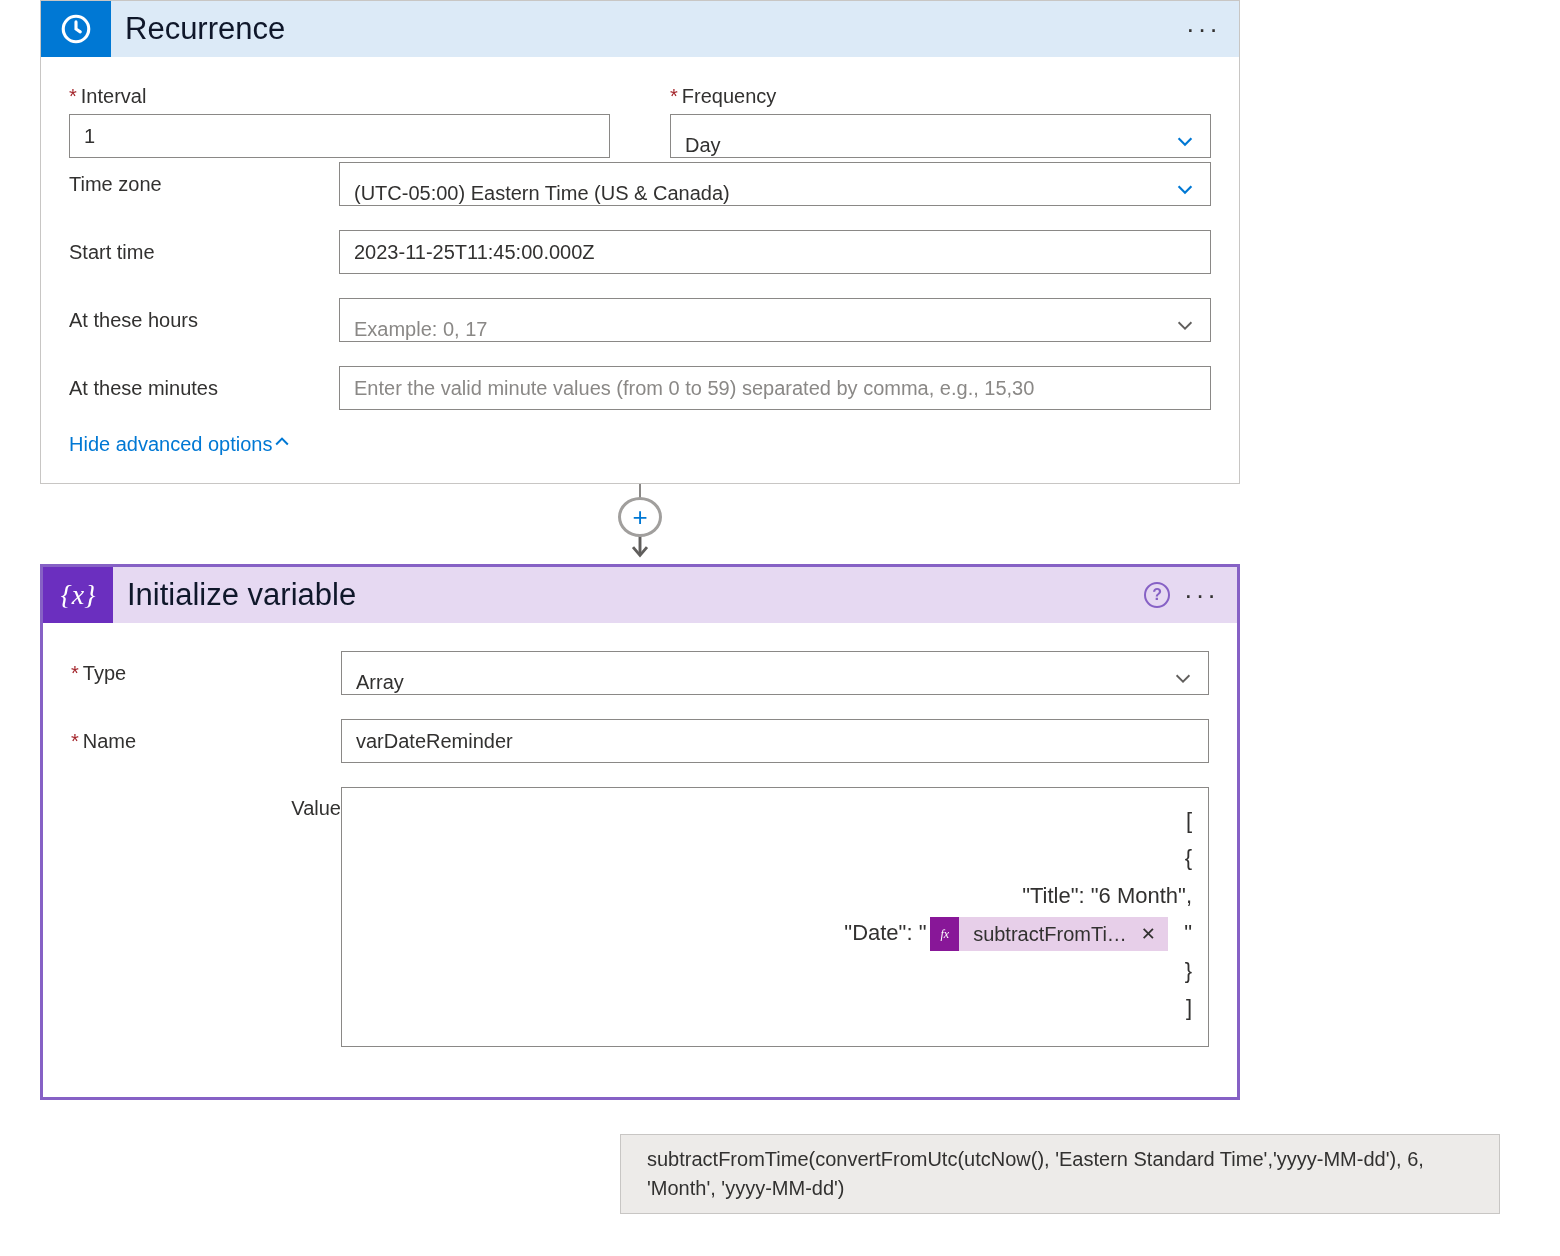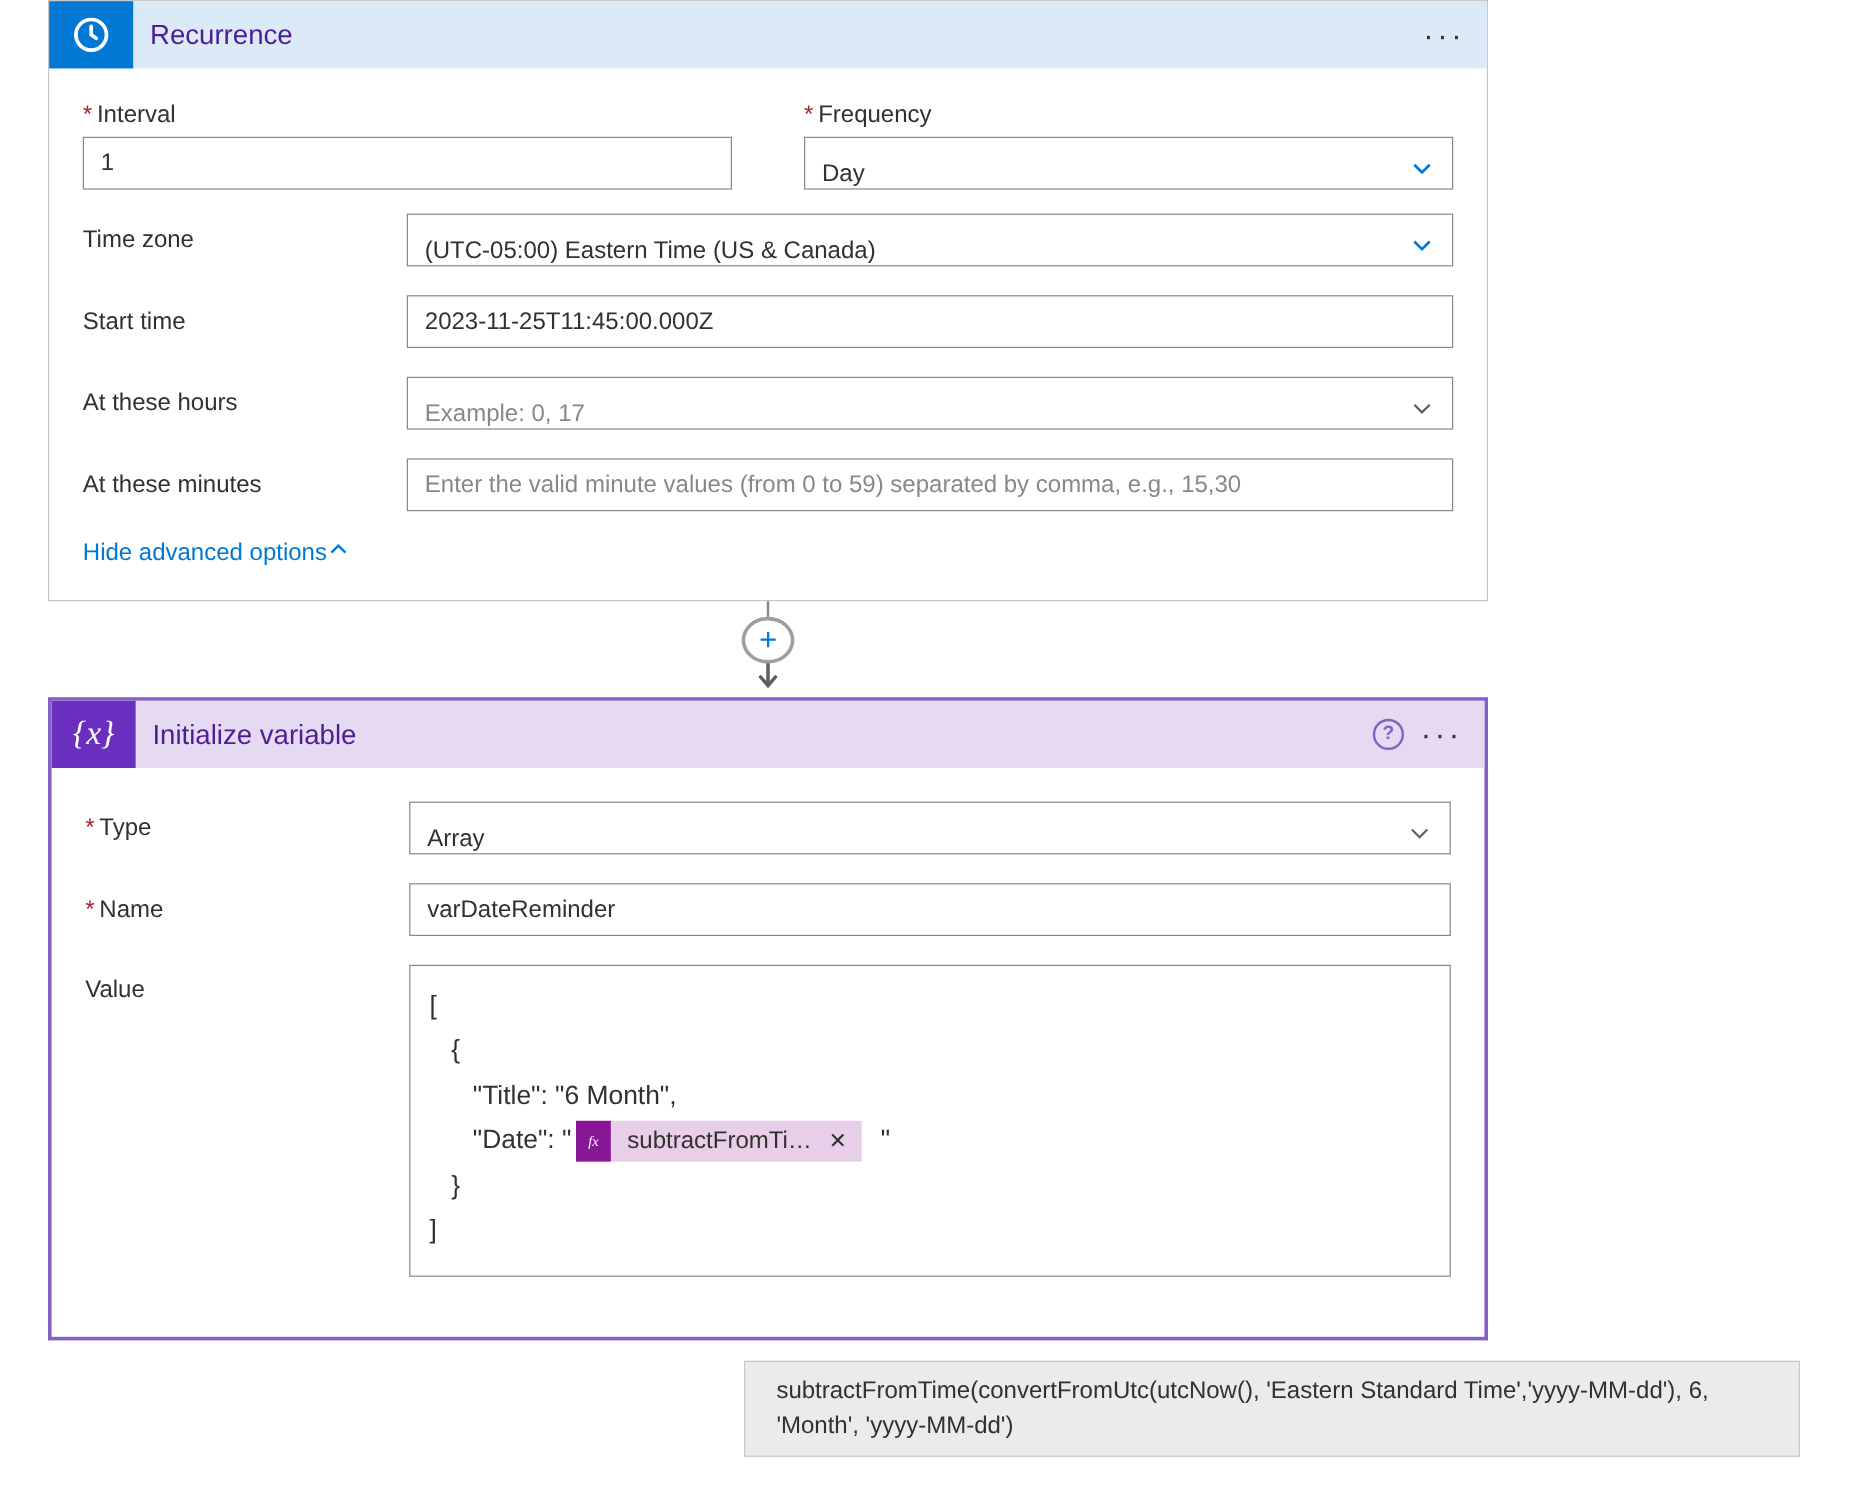--- a/index.html
+++ b/index.html
@@ -30,39 +30,39 @@
   .hdr-icon {
     width: 70px;
     height: 56px;
     display: flex;
     align-items: center;
     justify-content: center;
     flex-shrink: 0;
   }
   .recurrence-icon-box { background: #0078d4; }
   .hdr-title {
-    font-size: 23px;
+    font-size: 31px;
     font-weight: 400;
     flex: 1;
     padding-left: 14px;
-    color: #4c1d95;
+    color: #0f172a;
   }
   .hdr-actions {
     display: flex;
     align-items: center;
     gap: 14px;
   }
   .dots { font-size: 26px; letter-spacing: 3px; color: #323130; cursor: pointer; }
   .card-body {
     padding: 28px 28px 26px 28px;
   }
   .row2 {
     display: flex;
     gap: 60px;
-    margin-bottom: 20px;
+    margin-bottom: 4px;
   }
   .field { flex: 1; }
   .flabel {
     font-size: 20px;
     color: #323130;
     margin-bottom: 6px;
   }
   .req::before {
     content: "*";
     color: #a4262c;
@@ -341,21 +341,21 @@
         </div>
       </div>
 
       <div class="form-row">
         <div class="rlabel req">Name</div>
         <div class="rcontrol">
           <input class="textbox" value="varDateReminder" style="">
         </div>
       </div>
 
-      <div class="form-row" style="align-items:flex-start;">
+      <div class="form-row" style="align-items:flex-start;text-align:right;">
         <div class="rlabel" style="padding-top:10px;">Value</div>
         <div class="rcontrol">
           <div class="value-box">
             <div>[</div>
             <div class="ind1">{</div>
             <div class="ind2">"Title": "6 Month",</div>
             <div class="ind2">
               <span>"Date": "</span><span class="fx-pill">
                   <span class="fx-badge">fx</span>
                   <span class="fx-text">subtractFromTi…</span>

